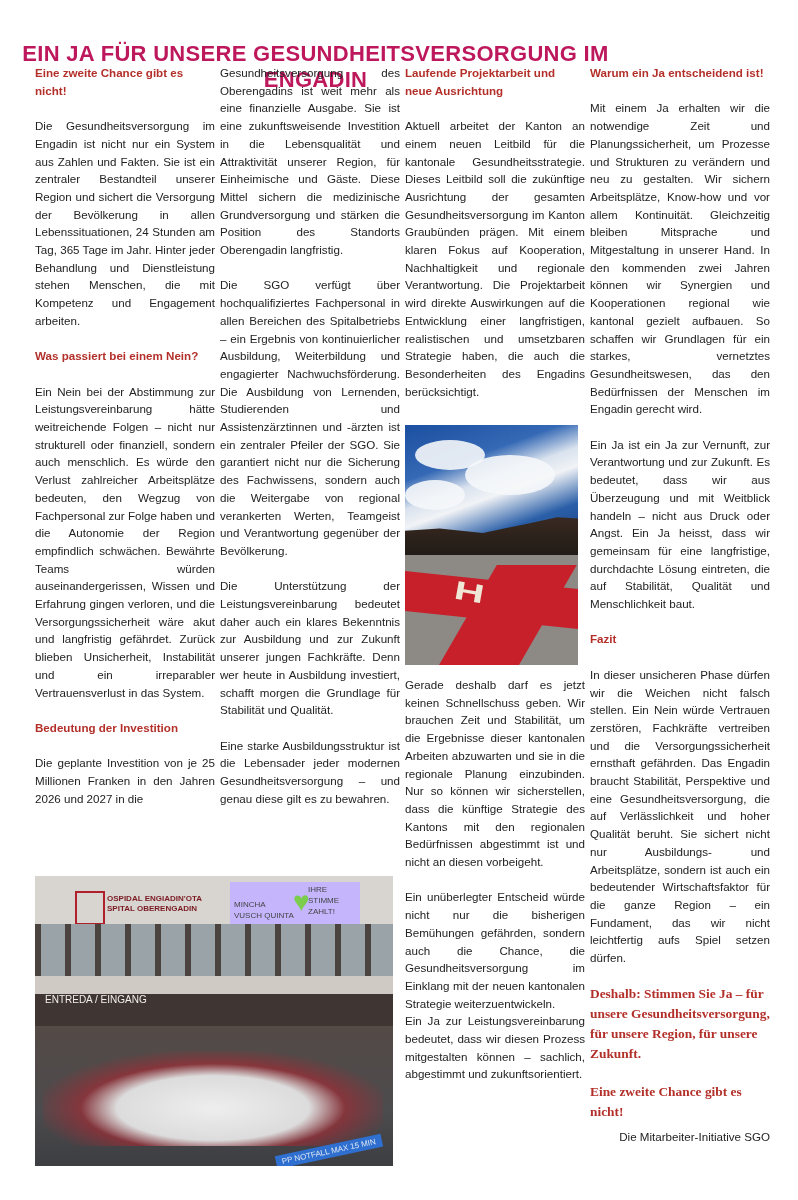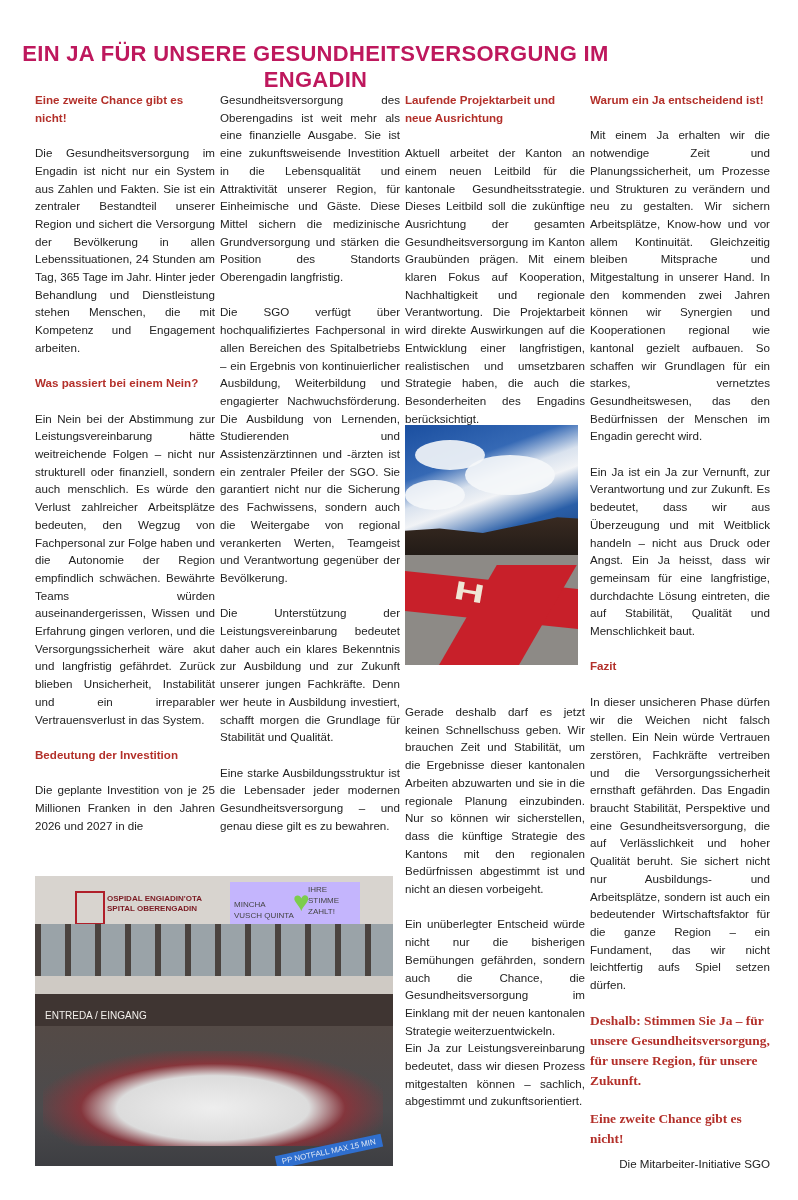--- a/index.html
+++ b/index.html
@@ -2,21 +2,21 @@
 <html><head>
 <meta charset="utf-8">
 <style>
   html, body { margin:0; padding:0; background:#ffffff; }
   body { width:798px; height:1200px; position:relative; overflow:hidden;
          font-family:"Liberation Sans", sans-serif; color:#222; }
   .title { position:absolute; left:0; top:26px; width:631px; text-align:center;
            font-family:"Liberation Sans", sans-serif; font-weight:bold; font-size:22px;
            letter-spacing:0.3px; color:#be185d; }
   .col { position:absolute; top:64px; width:180px; font-size:11.6px; line-height:17.7px;
-         text-align:justify; hyphens:manual;margin-top:27px; }
+         text-align:justify; hyphens:manual; }
   .col p { margin:0 0 17.7px 0; }
   .col p.tight { margin-bottom:0; }
   .h { color:#b3302a; font-weight:bold; margin:0; text-align:left; }
   .big { color:#b3302a; font-weight:bold; font-size:13.4px; line-height:20px; text-align:left; margin:0 0 20px 0;font-family:Liberation Serif, serif; }
   .sig { text-align:right; margin-top:6px; }
   #c1 { left:35px; } #c2 { left:220px; } #c3 { left:405px; } #c4 { left:590px; }
 
   .photo-heli { position:absolute; left:405px; top:425px; width:173px; height:240px; overflow:hidden; }
   .sky { position:absolute; left:0; top:0; width:100%; height:125px;
          background:linear-gradient(160deg,#1b4fa0 0%,#3569b5 30%,#d9e2ee 45%,#f1f3f6 55%,#2a5fa8 75%,#163d7d 100%); }
@@ -28,21 +28,21 @@
   .cross-h { position:absolute; left:0; top:155px; width:100%; height:40px; background:#c8202a; transform:skewY(6deg); }
   .cross-v { position:absolute; left:60px; top:140px; width:80px; height:110px; background:#c8202a; transform:skew(-30deg); }
   .hmark { position:absolute; left:55px; top:152px; color:#efe6d5; font-weight:bold; font-size:26px; transform:rotate(10deg) scaleX(1.6); }
 
   .photo-team { position:absolute; left:35px; top:876px; width:358px; height:290px; overflow:hidden; background:#3b3533; }
   .bld-top { position:absolute; left:0; top:0; width:100%; height:48px; background:#d8d4cf; }
   .bld-win { position:absolute; left:0; top:48px; width:100%; height:58px;
              background:repeating-linear-gradient(90deg,#4a433f 0 6px,#9aa3a8 6px 30px); }
   .bld-band { position:absolute; left:0; top:100px; width:100%; height:18px; background:#cfcac4; }
   .entr { position:absolute; left:0; top:118px; width:100%; height:40px; background:#3f3532; color:#f3f0ec;
-          font-size:10px; padding:16px 10px; box-sizing:border-box; }
+          font-size:10px; padding:0 10px; box-sizing:border-box; }
   .ground { position:absolute; left:0; top:150px; width:100%; height:140px;
             background:linear-gradient(180deg,#544a46 0%,#4c4b4d 60%,#3d3e42 100%); }
   .crowd { position:absolute; left:8px; top:175px; width:340px; height:95px;
            background:radial-gradient(ellipse at 50% 60%,#eeeeee 0%,#dcdcdc 40%,rgba(170,40,50,0.6) 55%,rgba(70,60,60,0.0) 75%); }
   .logo-box { position:absolute; left:40px; top:15px; width:26px; height:30px; border:2px solid #b01f2a; }
   .logo-text { position:absolute; left:72px; top:18px; font-size:8px; color:#7a1a22; font-weight:bold; line-height:10px; }
   .banner { position:absolute; left:195px; top:6px; width:130px; height:42px; background:#c4b5fd; color:#444;
             font-size:8px; line-height:11px; padding:17px 4px; box-sizing:border-box; }
   .heart { position:absolute; left:258px; top:12px; color:#7ccd4d; font-size:28px; line-height:28px; }
   .park { position:absolute; right:10px; bottom:8px; background:#2f6fcf; color:#dfe8f5; font-size:8px; padding:2px 6px; transform:rotate(-12deg); }

